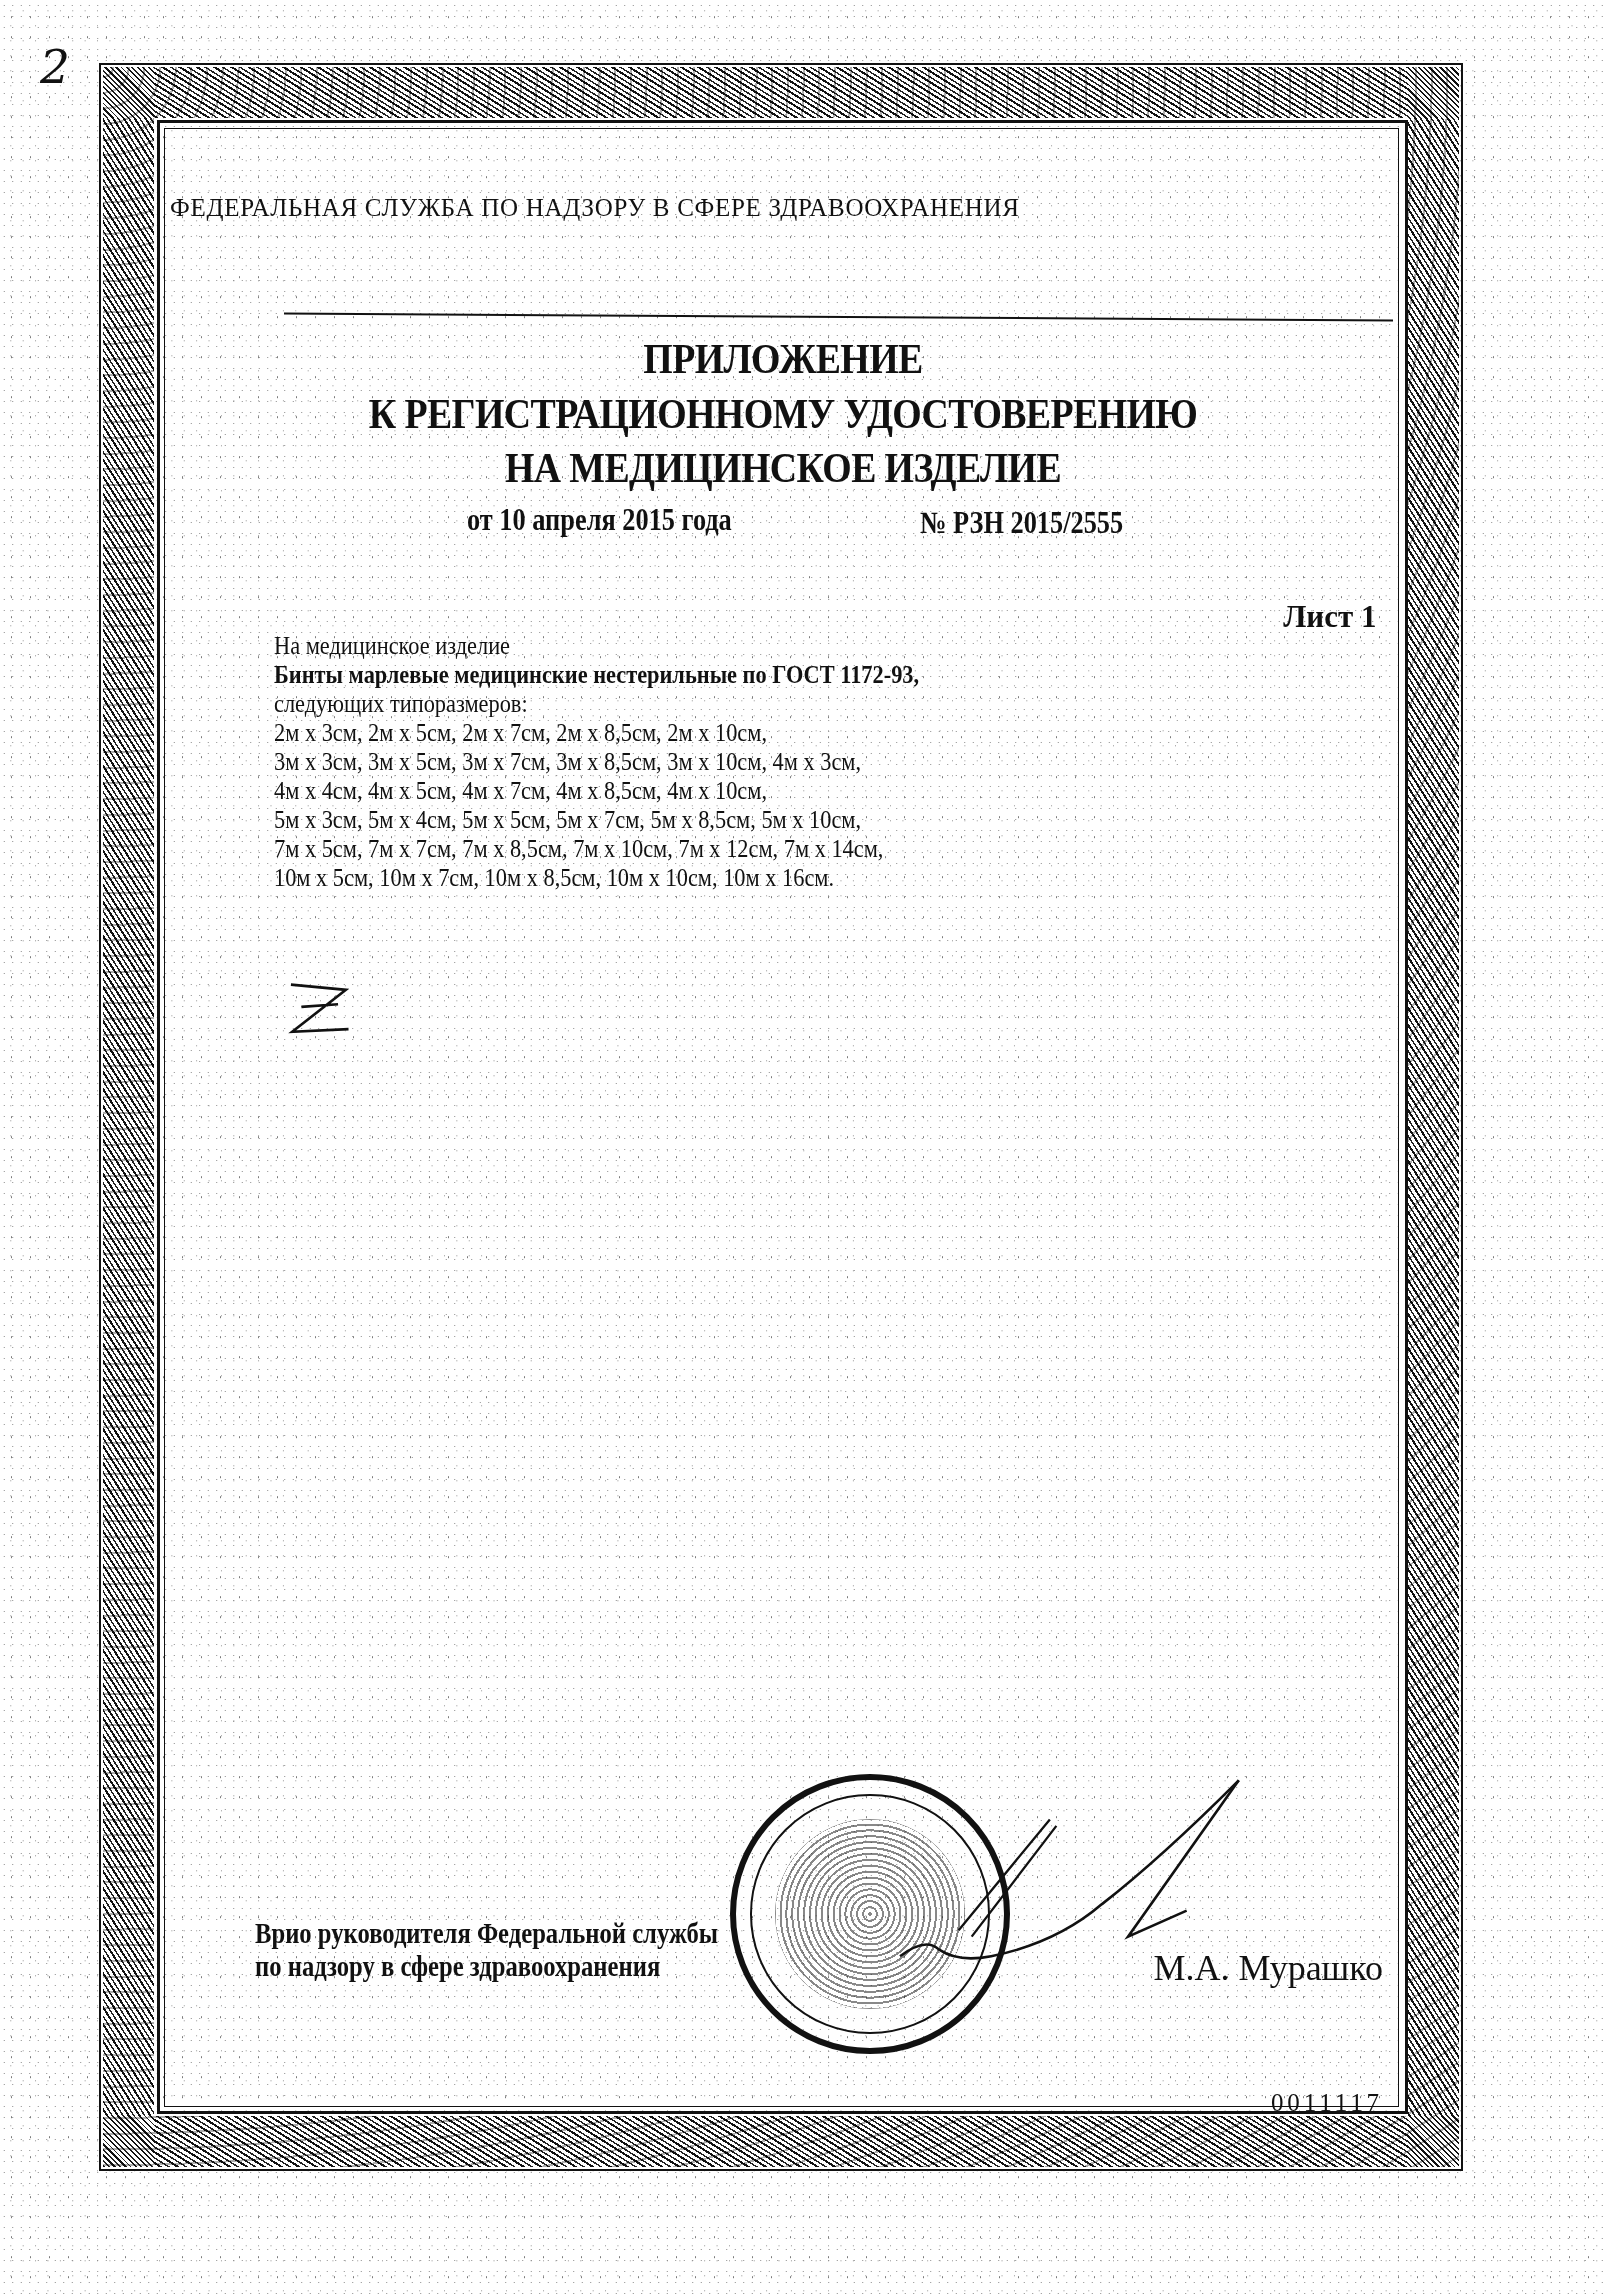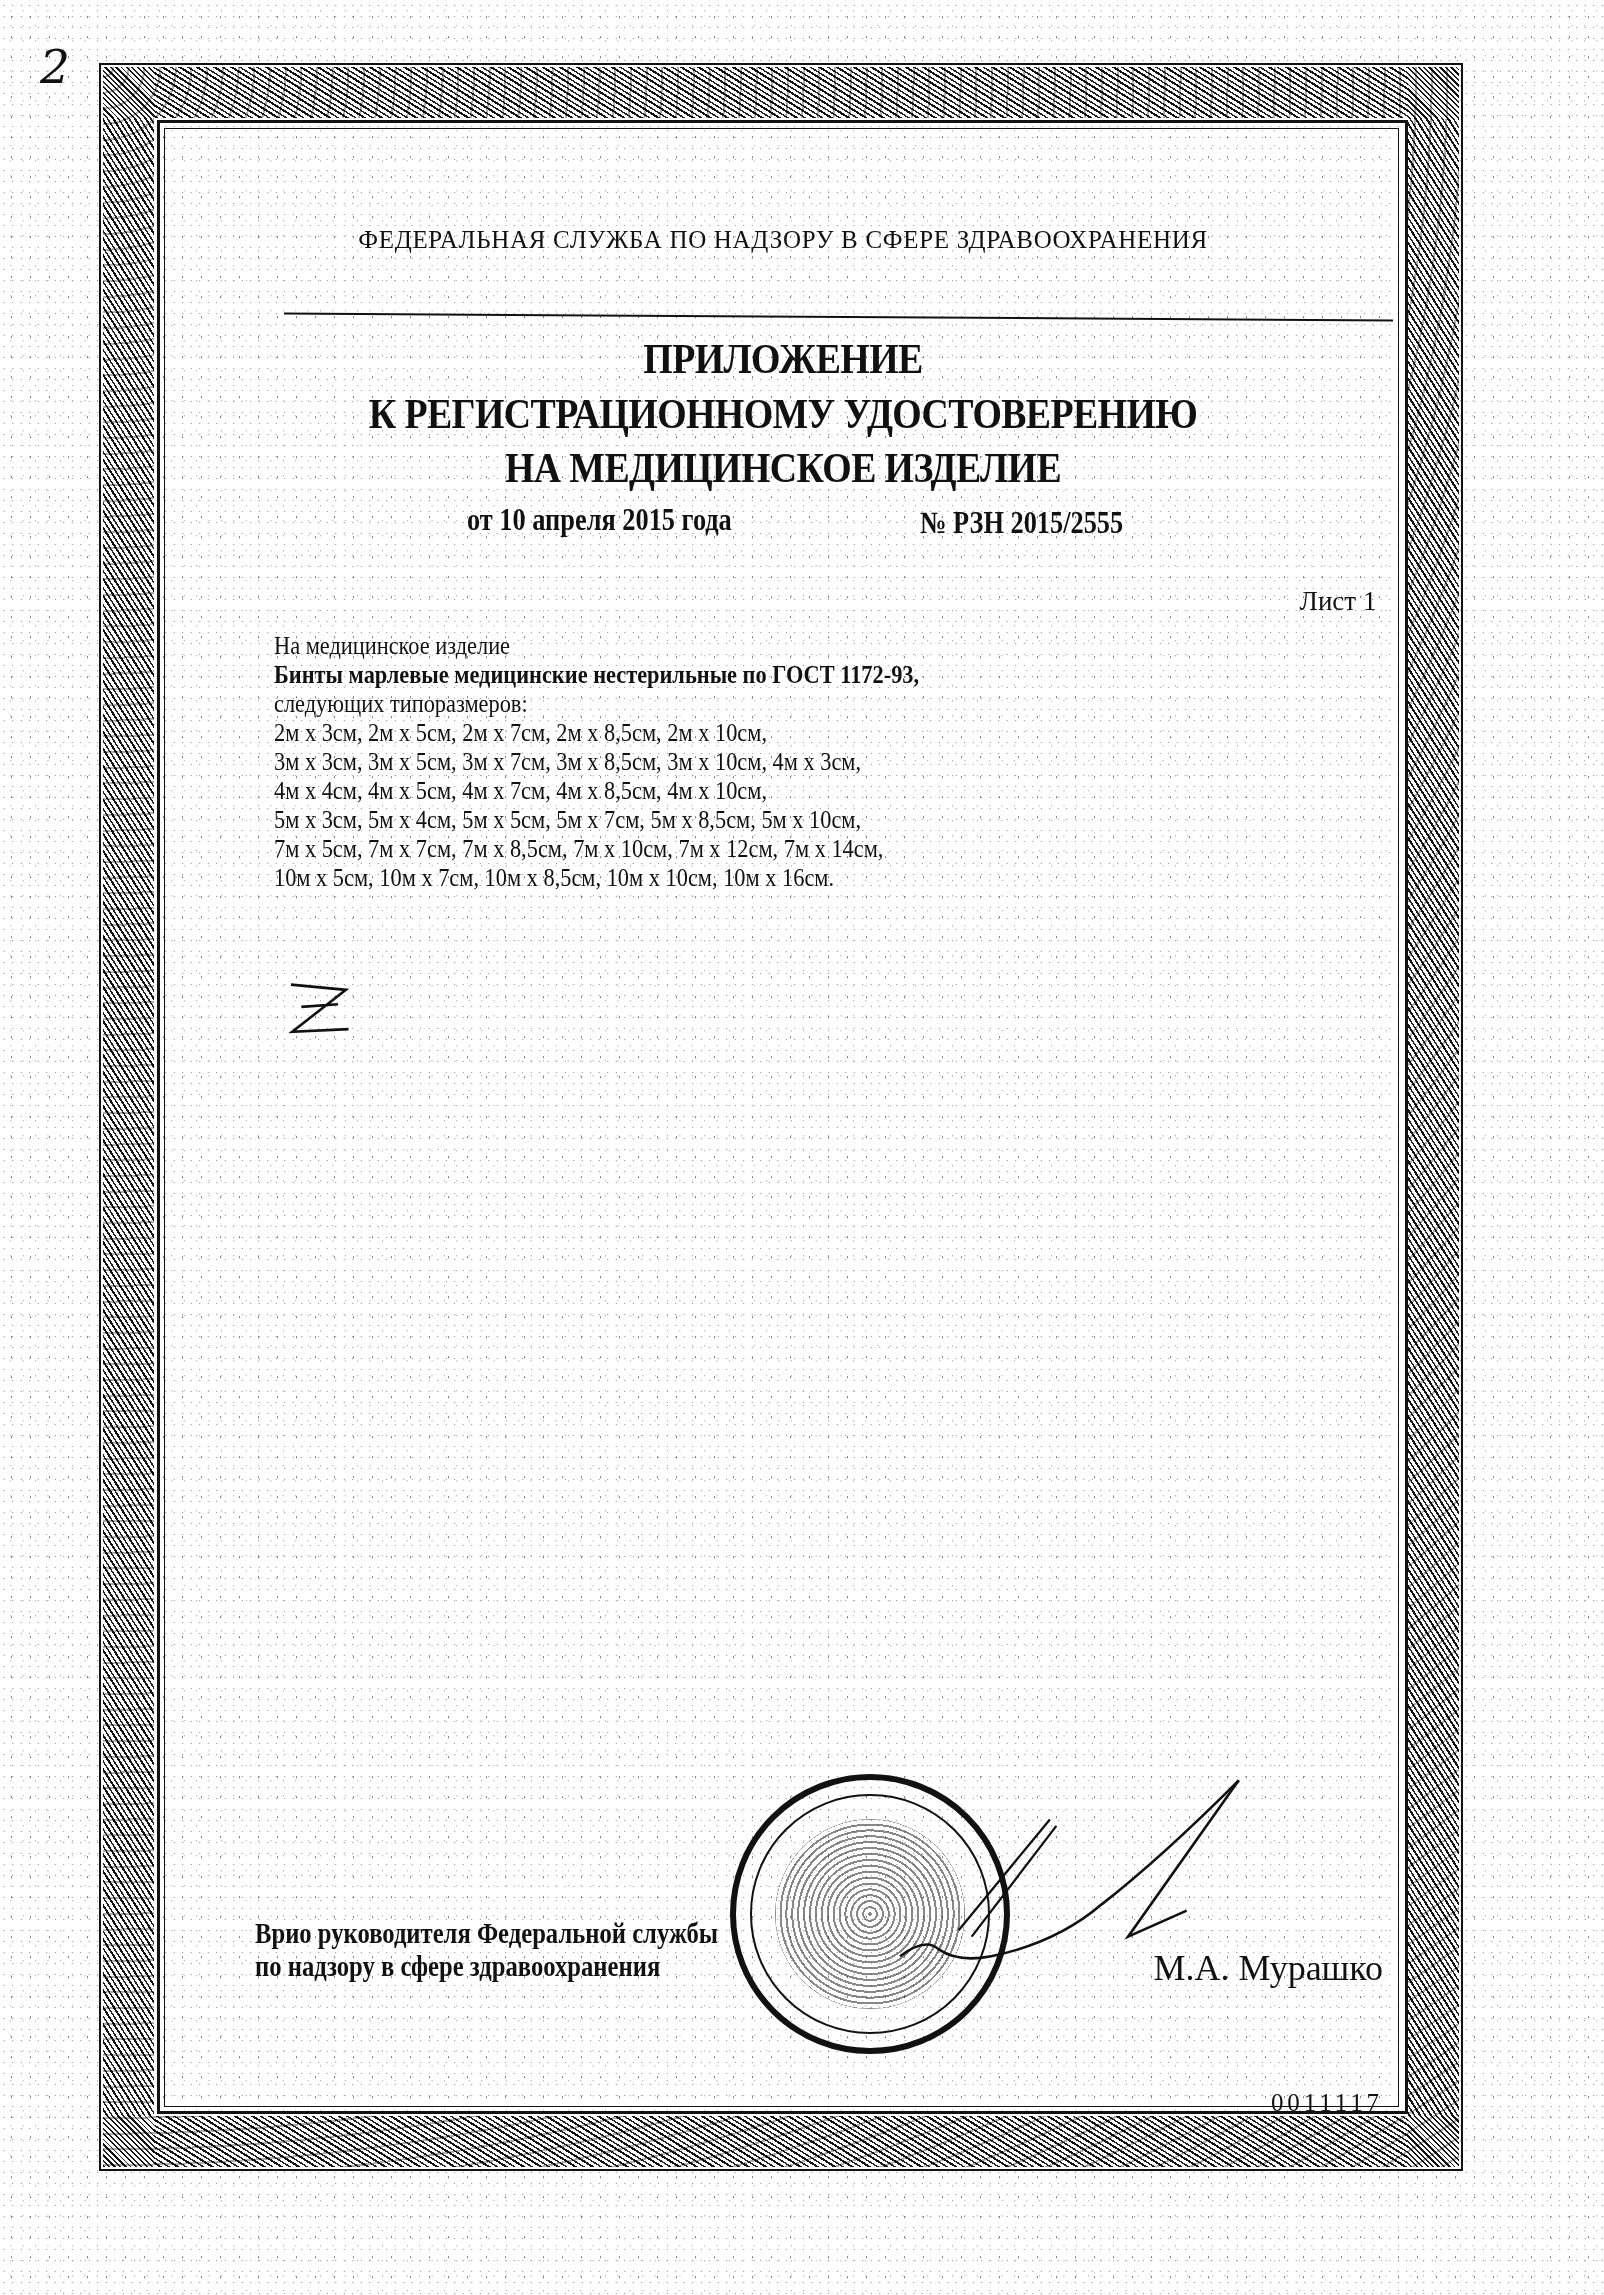--- a/index.html
+++ b/index.html
@@ -35,37 +35,37 @@
     -webkit-mask: linear-gradient(#000,#000) content-box, linear-gradient(#000,#000);
     -webkit-mask-composite: xor; mask-composite: exclude; padding: 51px; opacity: .6;
   }
   .frame-inner { position: absolute; left: 157px; top: 120px; width: 1251px; height: 1994px;
                  border: 3.3px solid #111; box-sizing: border-box; }
   .frame-inner2 { position: absolute; left: 164px; top: 128px; width: 1235px; height: 1979px;
                   border: 1.3px solid #111; box-sizing: border-box; }
 
   .content { position: absolute; left: 170px; top: 137px; width: 1226px; height: 1963px; }
 
-  .agency { position: absolute; left: 0; width: 100%; top: 88px; text-align: center;
+  .agency { position: absolute; left: 0; width: 100%; top: 56px; 
             font-size: 25px; letter-spacing: 0.7px; line-height: 30px; text-transform: uppercase; }
   .rule { position: absolute; left: 114px; top: 179px; width: 1109px; height: 2px; background: #111;
           transform: rotate(0.35deg); }
 
   .title { position: absolute; left: 0; width: 100%; text-align: center; font-weight: bold;
            font-size: 43px; line-height: 51px; letter-spacing: -0.7px; transform: scaleX(0.88); }
   .t1 { top: 196px; }
   .t2 { top: 251px; }
   .t3 { top: 305px; }
 
   .dateline { position: absolute; top: 365px; left: 297px; font-size: 31px; font-weight: bold;
               transform: scaleX(0.85); transform-origin: left; white-space: nowrap; }
   .regno { position: absolute; top: 368px; left: 750px; font-size: 31px; font-weight: bold;
            transform: scaleX(0.85); transform-origin: left; white-space: nowrap; }
 
-  .sheet { position: absolute; top: 449px; right: 19.6px; font-size: 27px; font-weight: normal; }
+  .sheet { position: absolute; top: 462px; right: 19.6px; font-size: 31px; font-weight: bold; }
 
   .body { position: absolute; left: 104px; top: 494px; width: 978px; font-size: 26px; line-height: 29px;
           transform: scaleX(0.86); transform-origin: left; }
   .body .bold { font-weight: bold; }
   .body div { white-space: nowrap; }
 
   .z-mark { position: absolute; left: 117px; top: 841px; }
 
   .signer { position: absolute; left: 85px; top: 1780px; font-size: 29px; font-weight: bold;
             line-height: 33px; transform: scaleX(0.85); transform-origin: left; white-space: nowrap; }

